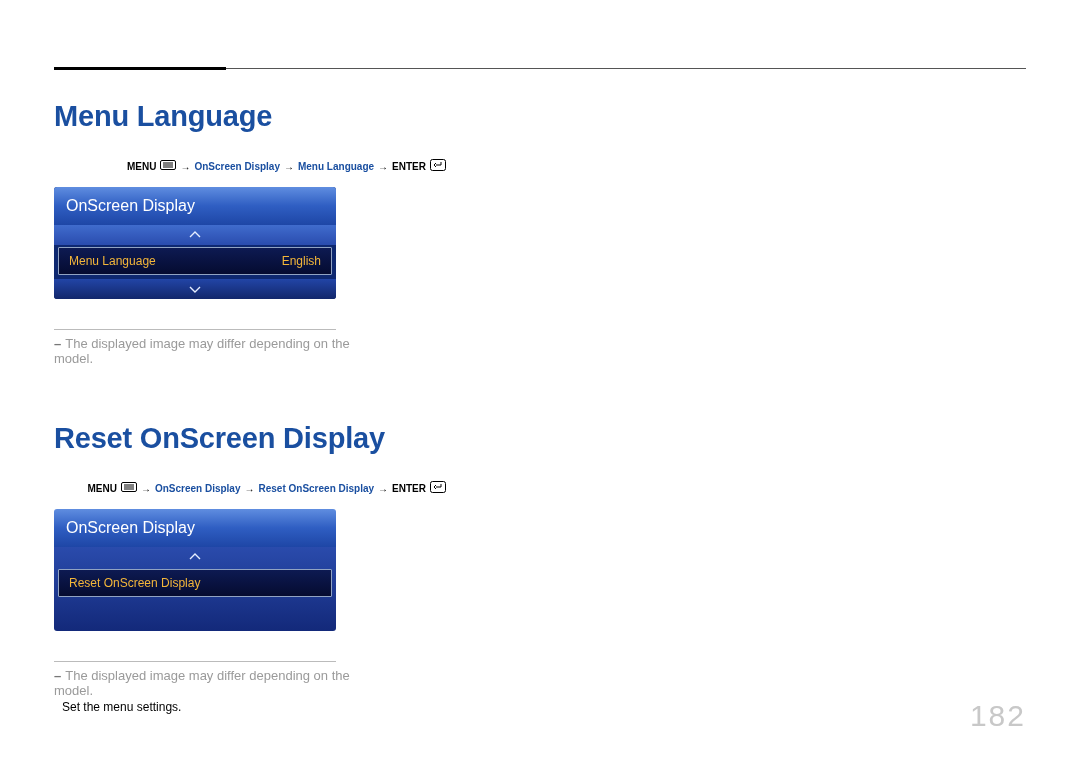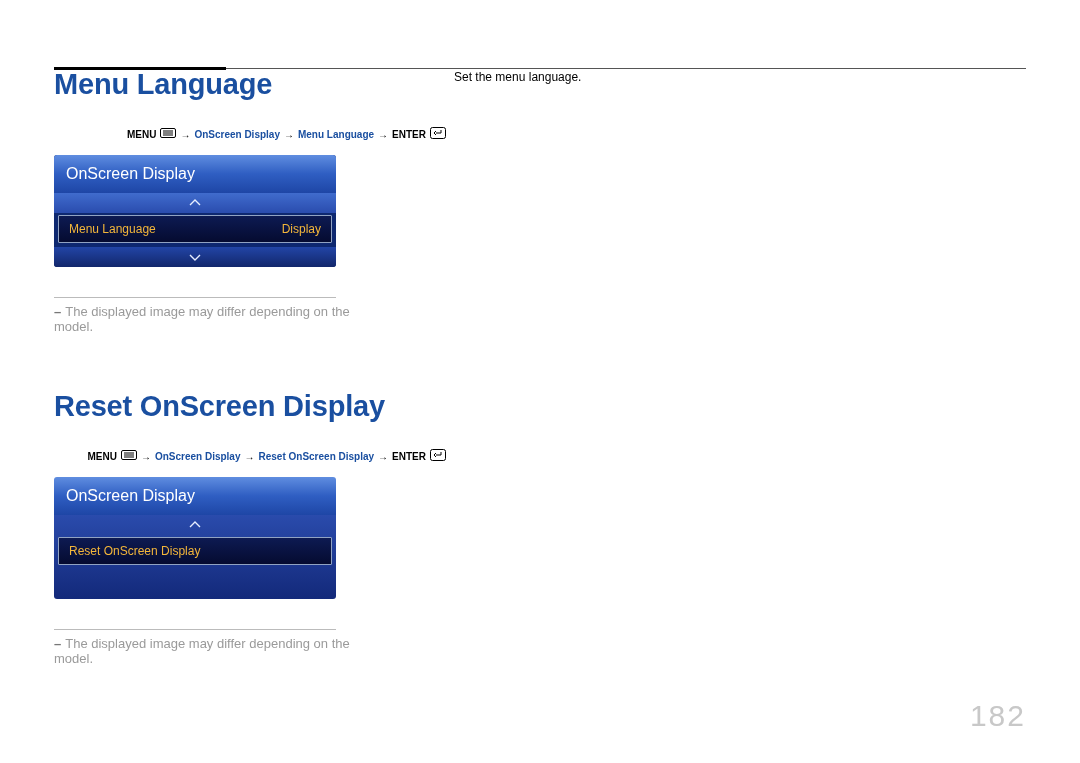--- a/index.html
+++ b/index.html
@@ -29,20 +29,22 @@
     position: absolute;
     top: 67px;
     left: 54px;
     width: 172px;
     height: 3px;
     background: #000;
   }
   .columns {
     display: flex;
     width: 100%;
+    padding-top: 32px;
+    flex-direction: column;
   }
   .left-col {
     width: 392px;
     flex: 0 0 392px;
   }
   .right-col {
     flex: 1;
     padding-left: 8px;
   }
   .section-title {
@@ -228,21 +230,21 @@
           <div class="osd-header">OnScreen Display</div>
           <div class="osd-arrow-row">
             <span class="chev">
               <svg width="12" height="8" viewBox="0 0 12 8">
                   <path d="M1 6 L6 1 L11 6" fill="none" stroke="#e6eeff" stroke-width="1.4"></path>
                 </svg>
             </span>
           </div>
           <div class="osd-selected-row">
             <span class="label">Menu Language</span>
-            <span class="value">Display</span>
+            <span class="value">English</span>
           </div>
           <div class="osd-arrow-row bottom">
             <span class="chev">
               <svg width="12" height="8" viewBox="0 0 12 8">
                   <path d="M1 2 L6 7 L11 2" fill="none" stroke="#e6eeff" stroke-width="1.4"></path>
                 </svg>
             </span>
           </div>
         </div>
 
@@ -299,19 +301,19 @@
 
         <div class="footnote-rule"></div>
         <div class="footnote">
           <span class="dash">–</span><span>The displayed image may differ depending on the model.</span>
         </div>
       </div>
 
     </div>
 
     <div class="right-col">
-      <div class="body-text">Set the menu language.</div>
+      <div class="body-text">Set the menu settings.</div>
 
     </div>
   </div>
 
   <div class="page-number">182</div>
 </div>
 
 </body></html>

